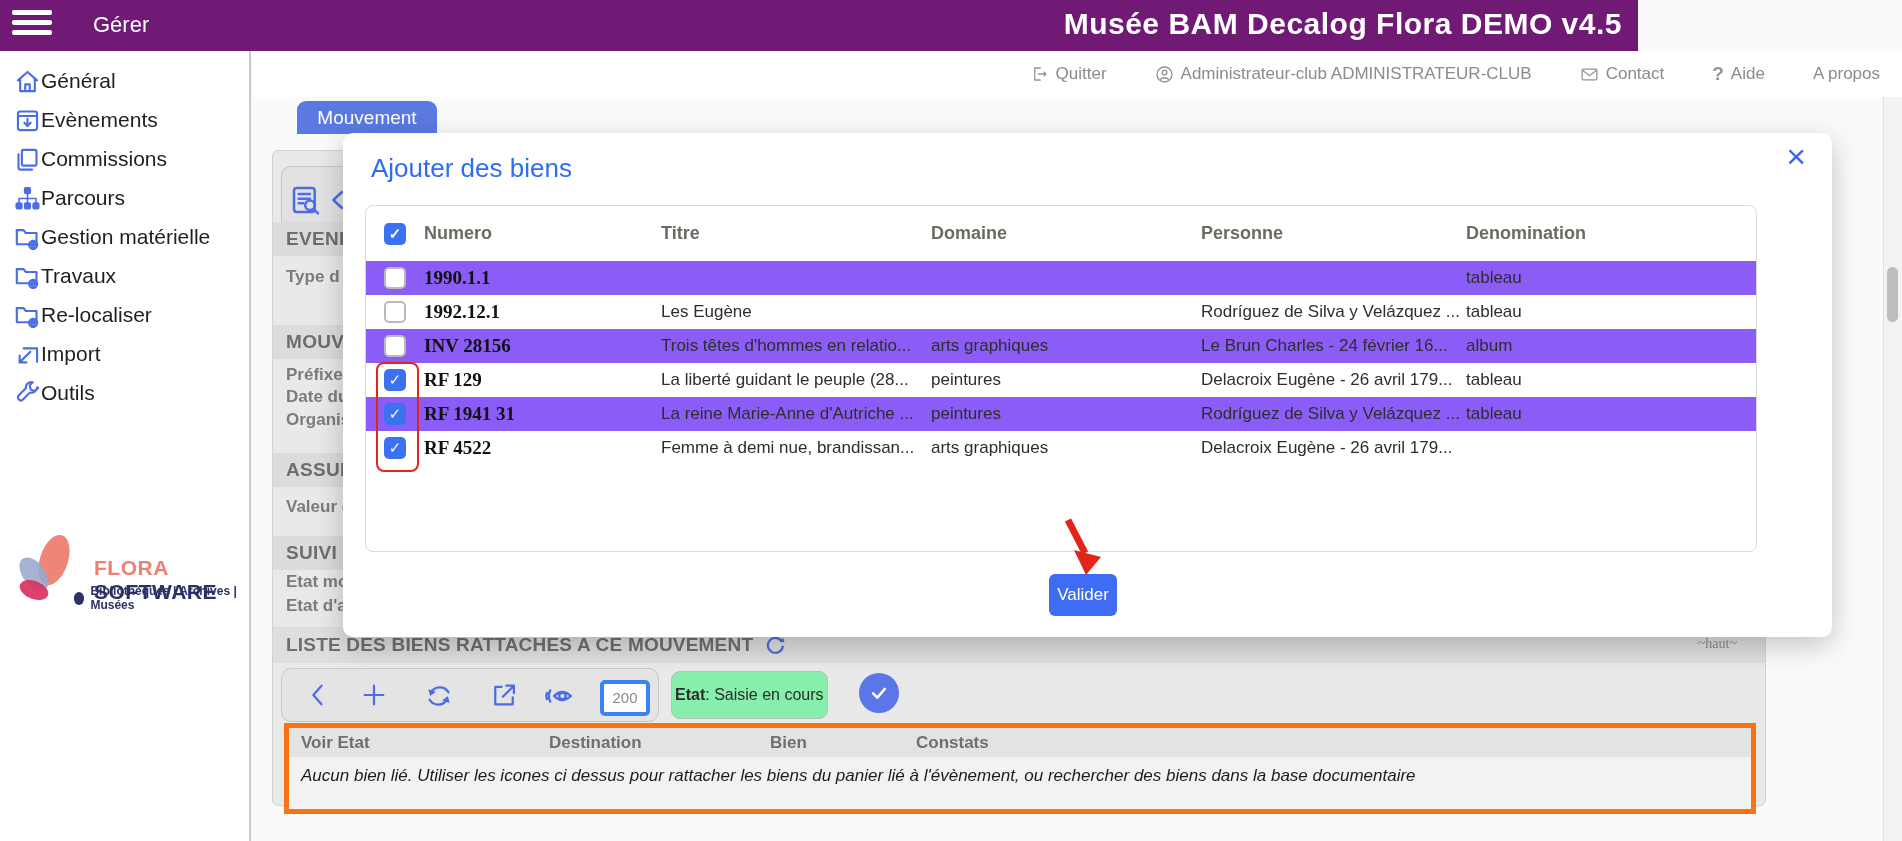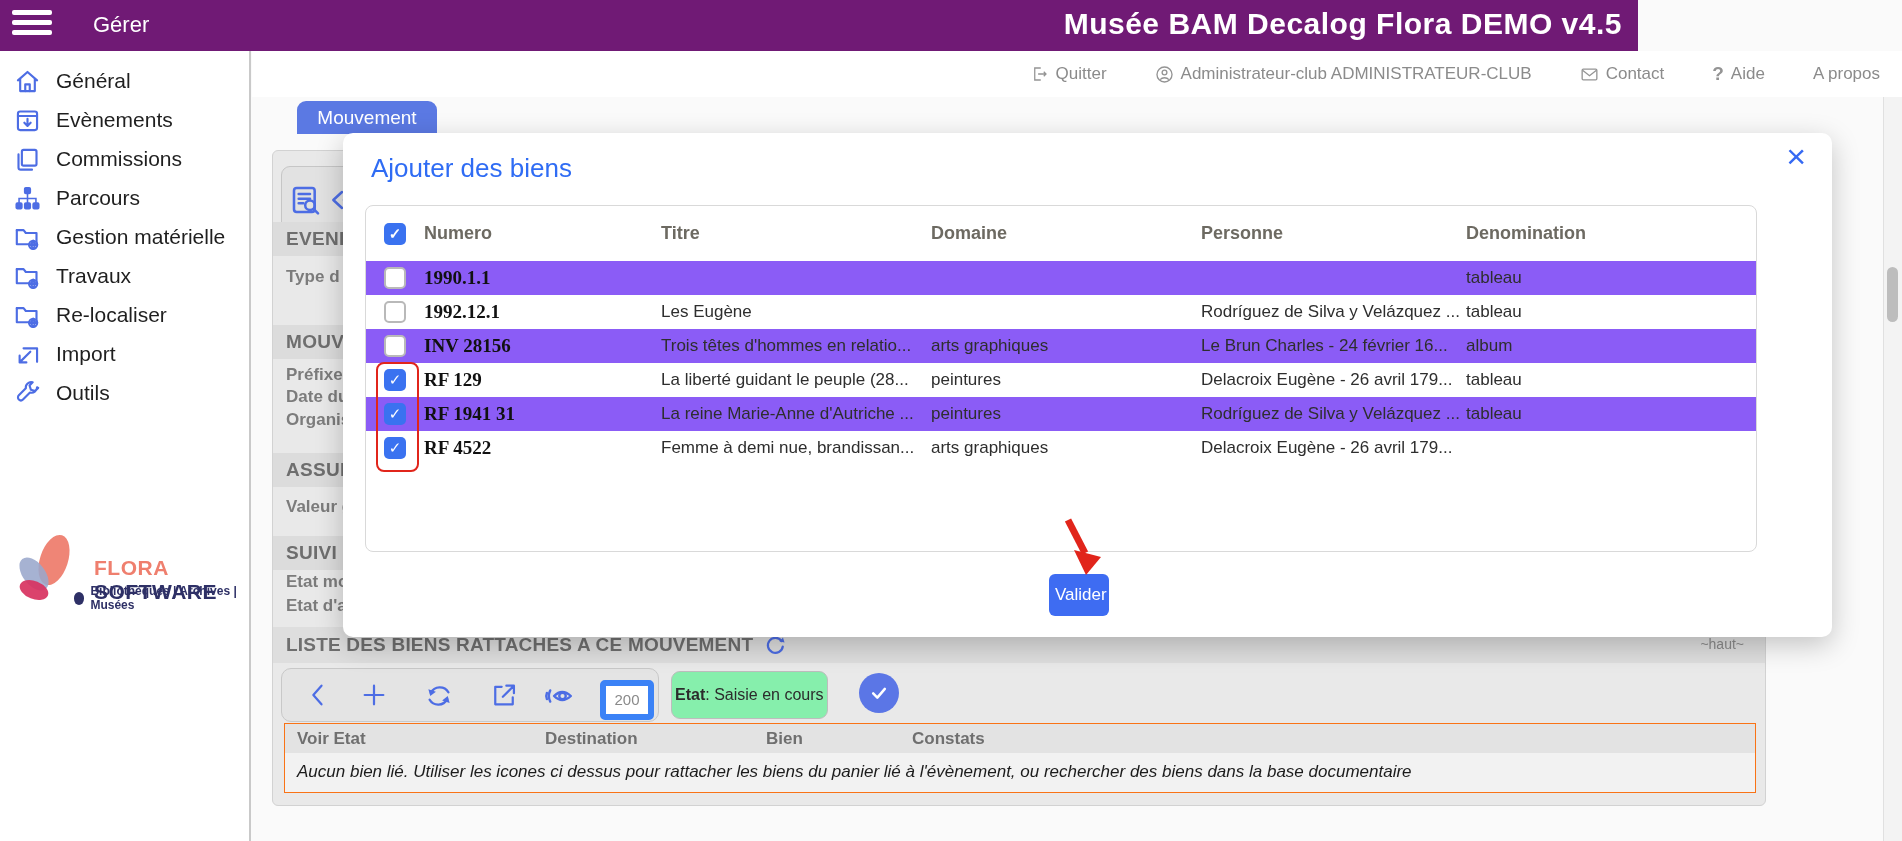--- a/index.html
+++ b/index.html
@@ -15,21 +15,21 @@
   
   .utilbar{position:absolute;left:252px;top:51px;width:1650px;height:46px;background:#fff;
            display:flex;justify-content:flex-end;align-items:center;gap:48px;padding-right:22px;box-sizing:border-box;}
   .util-item{display:flex;align-items:center;gap:7px;color:#8b8b8b;font-size:17px;cursor:pointer;white-space:nowrap;}
   .util-item svg{stroke:#949494;fill:none;stroke-width:1.7;}
   .qmark{font-size:19px;font-weight:bold;color:#949494;}
 
   
   .sidebar{position:absolute;left:0;top:51px;width:251px;height:790px;background:#fff;border-right:2px solid #c9c9c9;box-sizing:border-box;}
   .side-list{position:absolute;left:14px;top:16px;display:flex;flex-direction:column;gap:11px;}
-  .side-item{display:flex;align-items:center;gap:15px;height:28px;cursor:pointer;}
+  .side-item{display:flex;align-items:center;height:28px;cursor:pointer;}
   .side-item svg{flex:0 0 27px;}
   .side-label{font-size:21px;color:#1f1f1f;}
   .blue-ic{stroke:#4d6de4;fill:none;stroke-width:1.9;stroke-linecap:round;stroke-linejoin:round;}
 
   .logo{position:absolute;left:6px;top:477px;width:240px;}
   .brand{position:absolute;left:88px;top:28px;font-size:21px;font-weight:bold;letter-spacing:.5px;}
   .brand .p1{color:#ef7f6e;} .brand .p2{color:#2e3066;}
   .tagline{position:absolute;left:88px;top:56px;font-size:12px;font-weight:bold;color:#2e3066;display:flex;align-items:center;gap:6px;}
   .tagdot{width:13px;height:13px;border-radius:50%;background:#2e3066;display:inline-block;margin-left:-20px;}
 
@@ -39,34 +39,34 @@
   .panel{position:absolute;left:272px;top:150px;width:1494px;height:656px;background:#e9e9e9;border:1px solid #d2d2d2;border-radius:6px;box-sizing:border-box;}
   .minibar{position:absolute;left:8px;top:15px;width:340px;height:66px;background:#e2e2e2;border:1px solid #c6c6c6;border-radius:9px;}
   .minibar svg{position:absolute;top:17px;cursor:pointer;}
   .band{position:absolute;left:0;width:100%;height:34px;background:#dcdcdc;display:flex;align-items:center;}
   .band span{margin-left:13px;font-size:19px;font-weight:bold;color:#6e6e6e;letter-spacing:.3px;}
   .flabel{position:absolute;left:13px;font-size:17px;font-weight:bold;color:#7c7c7c;white-space:nowrap;}
 
   .listeband{position:absolute;left:0;top:476px;width:100%;height:36px;background:#dedede;display:flex;align-items:center;}
   .listeband .ltxt{margin-left:13px;font-size:19px;font-weight:bold;color:#6f6f6f;letter-spacing:.2px;}
   .listeband svg{margin-left:10px;cursor:pointer;}
-  .hautlink{position:absolute;right:21px;top:9px;font-size:14px;color:#8a8a8a;cursor:pointer;}
+  .hautlink{position:absolute;right:28px;top:9px;font-size:14px;color:#8a8a8a;cursor:pointer;font-family:Liberation Serif, serif;}
 
   .tools2{position:absolute;left:8px;top:517px;width:100%;height:54px;}
   .toolbox{position:absolute;left:0;top:0;width:376px;height:52px;background:#e4e4e4;border:1px solid #c8c8c8;border-radius:10px;}
   .toolbox svg{position:absolute;top:12px;cursor:pointer;}
-  .countbox{position:absolute;left:318px;top:11px;width:42px;height:28px;background:#fff;border:6px solid #3b82f6;border-radius:5px;
+  .countbox{position:absolute;left:318px;top:11px;width:42px;height:28px;background:#fff;border:4px solid #3b82f6;border-radius:5px;
             font-size:15px;color:#8a8a8a;text-align:center;line-height:28px;}
   .etatchip{position:absolute;left:390px;top:3px;height:46px;background:#86efac;border:1px solid #bdbdbd;border-radius:9px;
             display:flex;align-items:center;padding:0 3px;font-size:16px;color:#2c2c2c;cursor:pointer;white-space:nowrap;}
   .etatchip b{font-weight:bold;}
   .okcircle{position:absolute;left:578px;top:5px;width:40px;height:40px;border-radius:50%;background:#5b76e6;cursor:pointer;
             display:flex;align-items:center;justify-content:center;}
 
-  .btable{position:absolute;left:11px;top:572px;width:1472px;height:70px;background:#f2f2f2;border:1px solid #f97316;box-sizing:border-box;}
+  .btable{position:absolute;left:11px;top:572px;width:1472px;height:91px;background:#f2f2f2;border:5px solid #f97316;box-sizing:border-box;}
   .bthead{display:grid;grid-template-columns:248px 221px 146px 285px 1fr;height:29px;background:#e3e3e3;align-items:center;padding-left:12px;}
   .bthead div{font-size:17px;font-weight:bold;color:#6f6f6f;}
   .btmsg{padding:9px 0 0 12px;font-size:17px;font-style:italic;color:#1c1c1c;}
 
   
   .sbar{position:absolute;right:0;top:97px;width:18px;height:744px;background:#f3f3f3;border-left:1px solid #e0e0e0;}
   .sthumb{position:absolute;left:3px;top:170px;width:11px;height:55px;background:#bdbdbd;border-radius:6px;}
 
   
   .modal{position:absolute;left:343px;top:133px;width:1489px;height:504px;background:#fff;border-radius:10px;
@@ -78,21 +78,21 @@
   .mhead div{font-size:18px;font-weight:bold;color:#6d6a62;}
   .mrow{display:grid;grid-template-columns:58px 237px 270px 270px 265px 1fr;align-items:center;height:34px;}
   .mrow.striped{background:#8b5cf6;}
   .cbcell{padding-left:18px;}
   .cb{display:flex;width:22px;height:22px;border-radius:5px;box-sizing:border-box;cursor:pointer;
       align-items:center;justify-content:center;font-size:15px;color:#fff;}
   .cb.on{background:#3a72f0;}
   .cb.off{background:#fff;border:2px solid #b9b9b9;}
   .cell{font-size:17px;color:#2e2e2e;white-space:nowrap;overflow:hidden;}
   .cell.num{font-family:"Liberation Serif",serif;font-weight:bold;font-size:19px;color:#111;}
-  .validerbtn{position:absolute;left:706px;top:441px;width:60px;height:42px;background:#3e6cf2;border:none;border-radius:6px;
+  .validerbtn{position:absolute;left:706px;top:441px;width:68px;height:42px;background:#3e6cf2;border:none;border-radius:6px;
               color:#fff;font-size:17px;cursor:pointer;font-family:"Liberation Sans",sans-serif;}
   .redbox{position:absolute;left:33px;top:229px;width:39px;height:106px;border:2.5px solid #e1251b;border-radius:8px;z-index:12;}
   .redarrow{position:absolute;left:712px;top:383px;z-index:12;}
 </style>
 </head>
 <body>
 
 <div class="screen">
 
   <header class="topbar">

